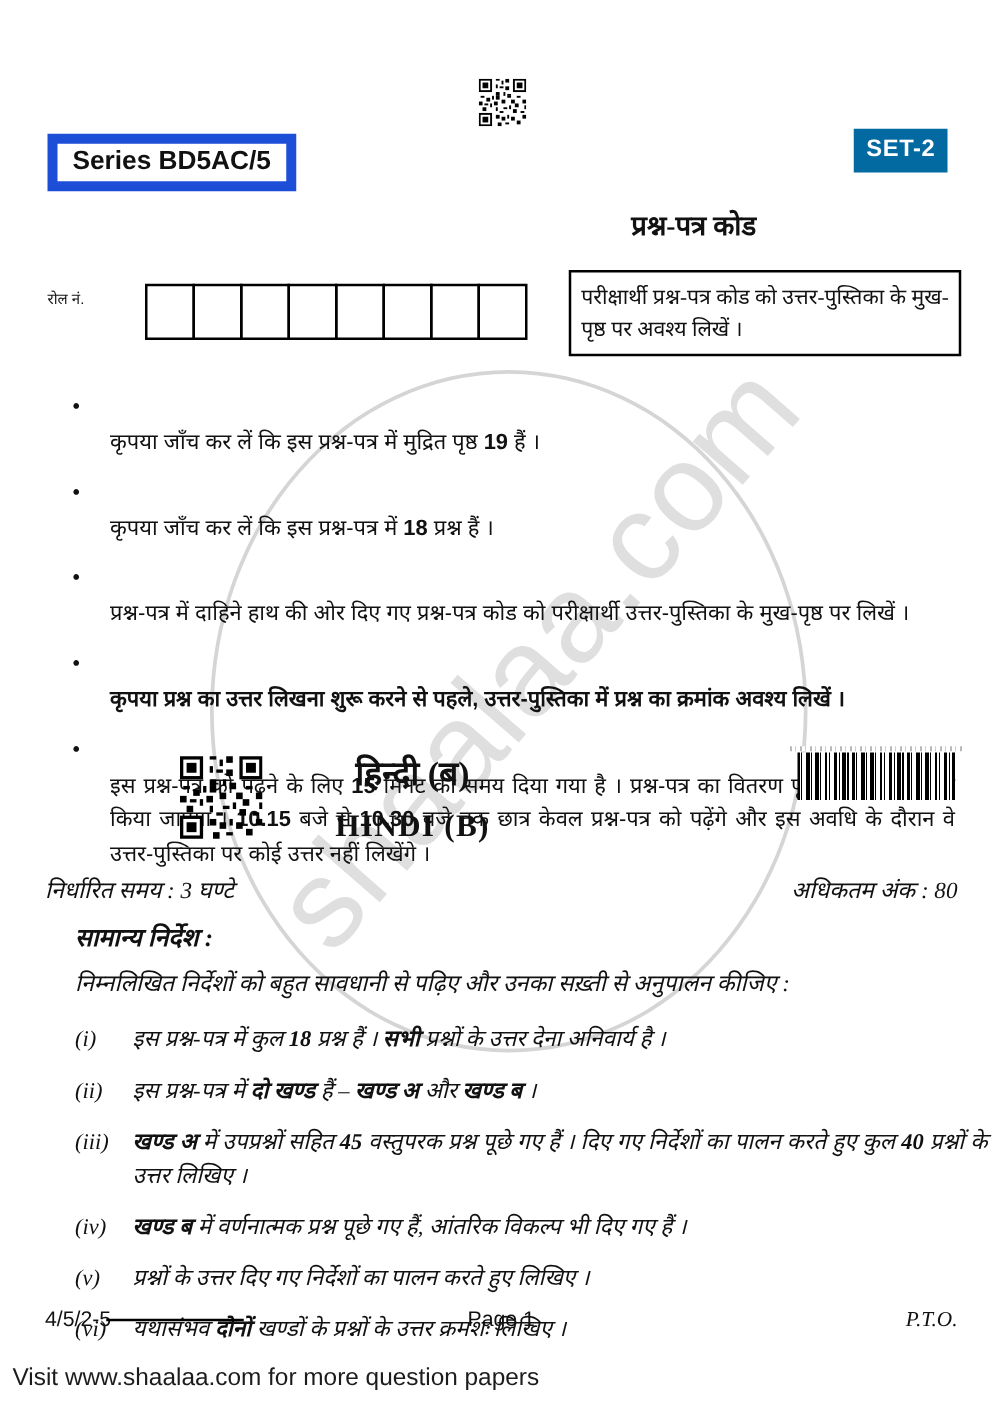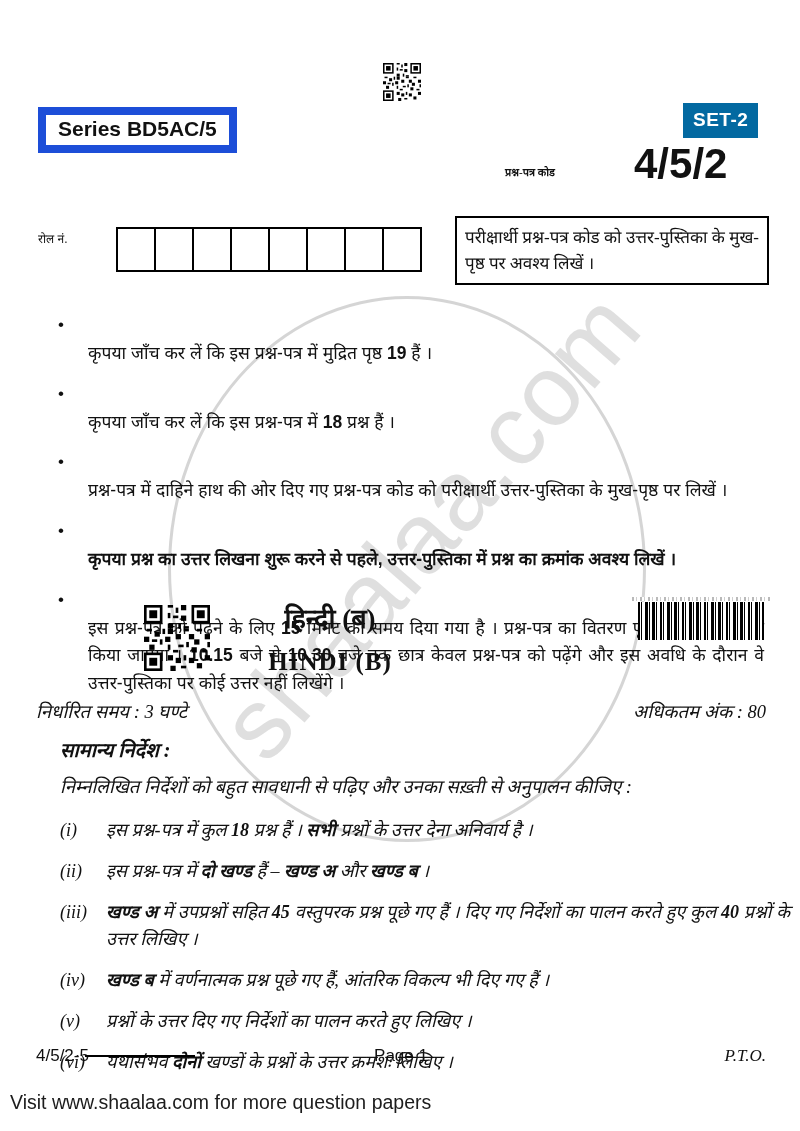--- a/index.html
+++ b/index.html
@@ -12,21 +12,21 @@
     font-family:"Liberation Sans",sans-serif;font-size:100px;font-weight:400;
     color:rgba(150,150,150,.30);transform:rotate(-49deg);letter-spacing:1px;white-space:nowrap;}
 
   
   .qr-top{position:absolute;left:383px;top:63px;width:38px;height:38px;}
   .series-box{position:absolute;left:38px;top:107px;border:8px solid #1d4ed8;padding:2px 12px 4px;
     font-family:"Liberation Sans",sans-serif;font-weight:700;font-size:21px;}
   .set-badge{position:absolute;left:683px;top:103px;background:#0369a1;color:#fff;
     font-family:"Liberation Sans",sans-serif;font-weight:700;font-size:19px;padding:6px 10px 7px;letter-spacing:.5px;}
   .code-label{position:absolute;left:505px;top:164px;font-family:"Liberation Serif",serif;
-    font-weight:700;font-size:11px;}
+    font-weight:700;font-size:22px;}
   .code-value{position:absolute;left:634px;top:140px;font-family:"Liberation Sans",sans-serif;
     font-weight:700;font-size:42px;}
 
   .roll-label{position:absolute;left:38px;top:230px;font-family:Liberation Sans, sans-serif;font-size:12px;}
   .roll-boxes{position:absolute;left:116px;top:227px;display:flex;}
   .roll-box{width:36px;height:41px;border:2px solid #000;margin-left:-2px;}
   .roll-box:first-child{margin-left:0;}
   .info-box{position:absolute;left:455px;top:216px;width:294px;border:2px solid #000;
     padding:7px 8px;font-family:"Liberation Serif",serif;font-size:17px;line-height:1.5;text-align:justify;}
 
@@ -137,21 +137,20 @@
       </g>
     </defs>
   </svg>
 
   <svg class="qr-top" viewBox="0 0 25 25">
       <use href="#qr"></use>
     </svg>
   <div class="series-box">Series BD5AC/5</div>
   <div class="set-badge">SET-2</div>
   <div class="code-label">प्रश्न-पत्र कोड</div>
-  <div class="code-value">4/5/2</div>
 
   <div class="roll-label">रोल नं.</div>
   <div class="roll-boxes">
       <div class="roll-box"></div>
       <div class="roll-box"></div>
       <div class="roll-box"></div>
       <div class="roll-box"></div>
       <div class="roll-box"></div>
       <div class="roll-box"></div>
       <div class="roll-box"></div>

